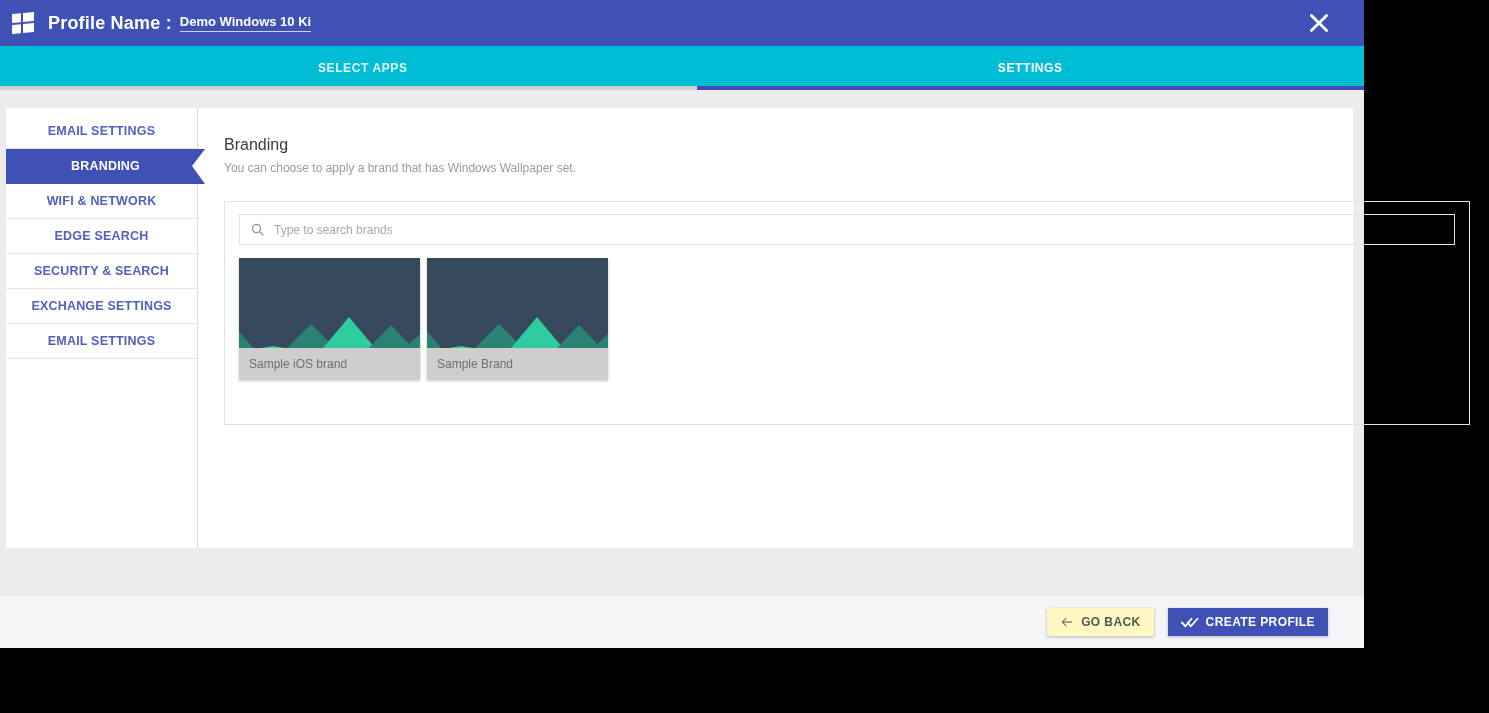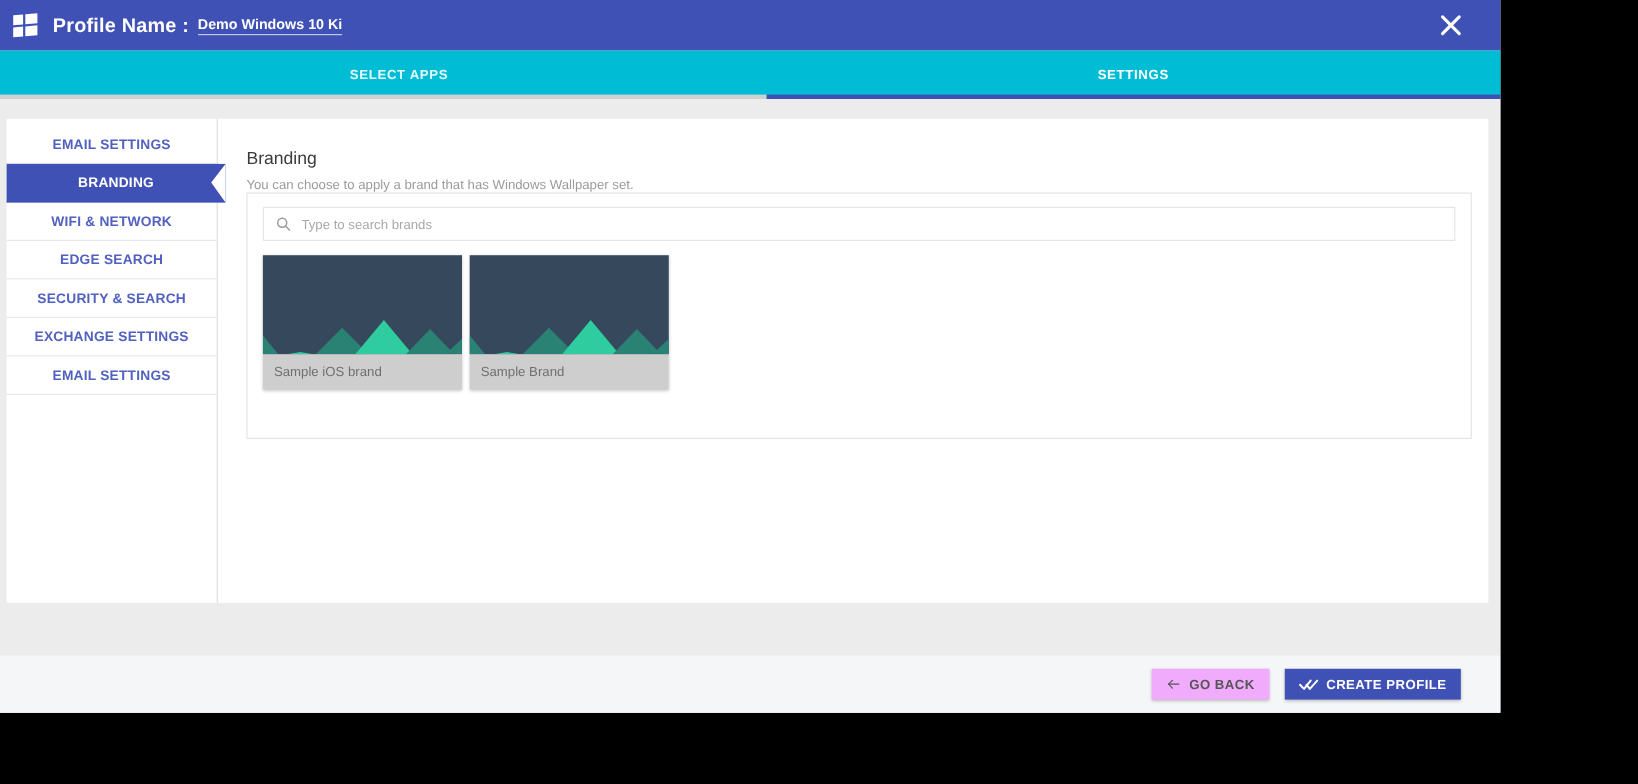--- a/index.html
+++ b/index.html
@@ -105,22 +105,23 @@
   }
 
   
   #main {
     flex: 1 1 auto; padding: 28px 22px 0 26px; position: relative;
   }
   #branding-title { font-size: 16px; color: #3b3b3b; }
   #branding-sub   { font-size: 12px; color: #9b9b9b; margin-top: 7px; }
 
   #brand-panel {
+    margin-top: 26px;
     border: 1px solid #e3e3e3;
-    width: 1114px; height: 224px;
+    width: 1246px; height: 224px;
     padding: 12px 14px;
   }
   #search-row {
     border: 1px solid #e3e3e3;
     height: 31px; display: flex; align-items: center;
     padding: 0 10px;
   }
   #search-icon { width: 15px; height: 15px; color: #9a9a9a; flex: 0 0 auto; }
   #search-input {
     border: 0; outline: 0; margin-left: 9px; flex: 1 1 auto;
@@ -150,21 +151,21 @@
     background: #f5f6f7;
     display: flex; align-items: center; justify-content: flex-end;
     padding-right: 36px; gap: 14px;
   }
   .btn {
     height: 28px; display: inline-flex; align-items: center; gap: 7px;
     font-size: 12px; font-weight: bold; letter-spacing: .4px;
     padding: 0 13px; cursor: pointer; border: 0;
     font-family: "Liberation Sans", sans-serif;
   }
-  #go-back-btn { background: #f0abfc; color: #555; box-shadow: 0 1px 3px rgba(0,0,0,.25); }
+  #go-back-btn { background: #fef9c3; color: #555; box-shadow: 0 1px 3px rgba(0,0,0,.25); }
   #create-btn  { background: #3f51b5; color: #fff; box-shadow: 0 1px 3px rgba(0,0,0,.25); }
   .btn svg { display:block; flex:0 0 auto; }
 </style>
 </head>
 <body>
 
 <div id="app">
 
   <div id="titlebar">
     <span id="win-logo">

